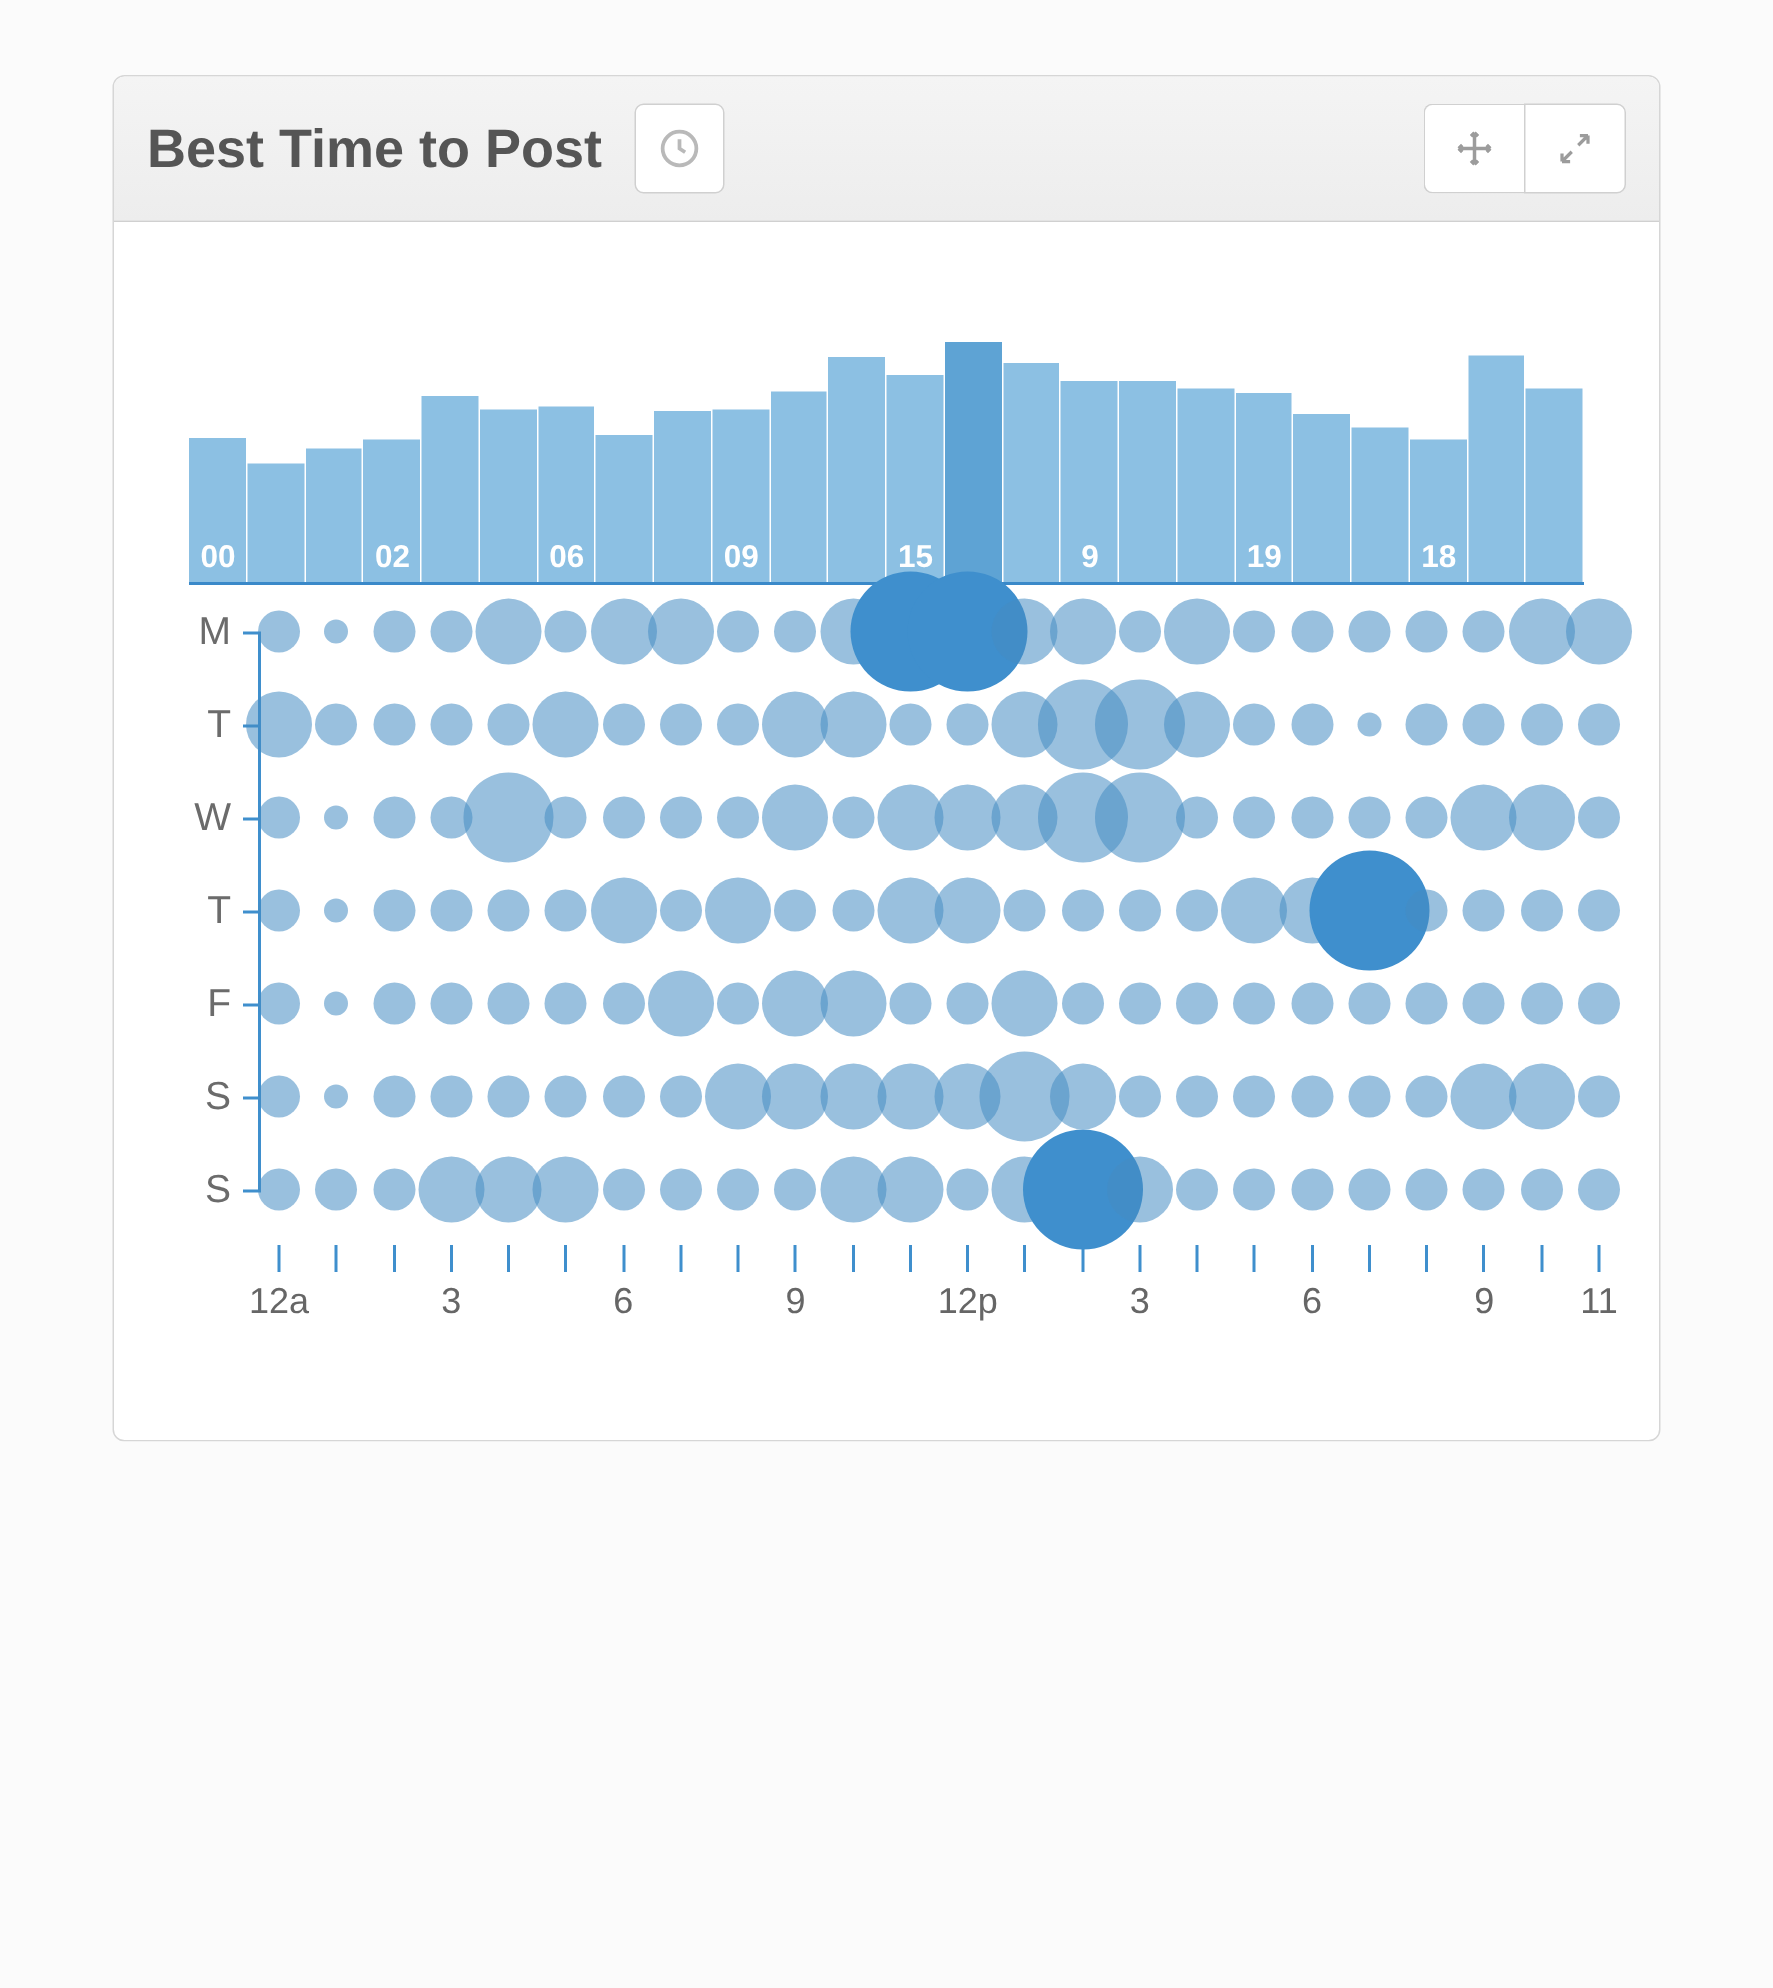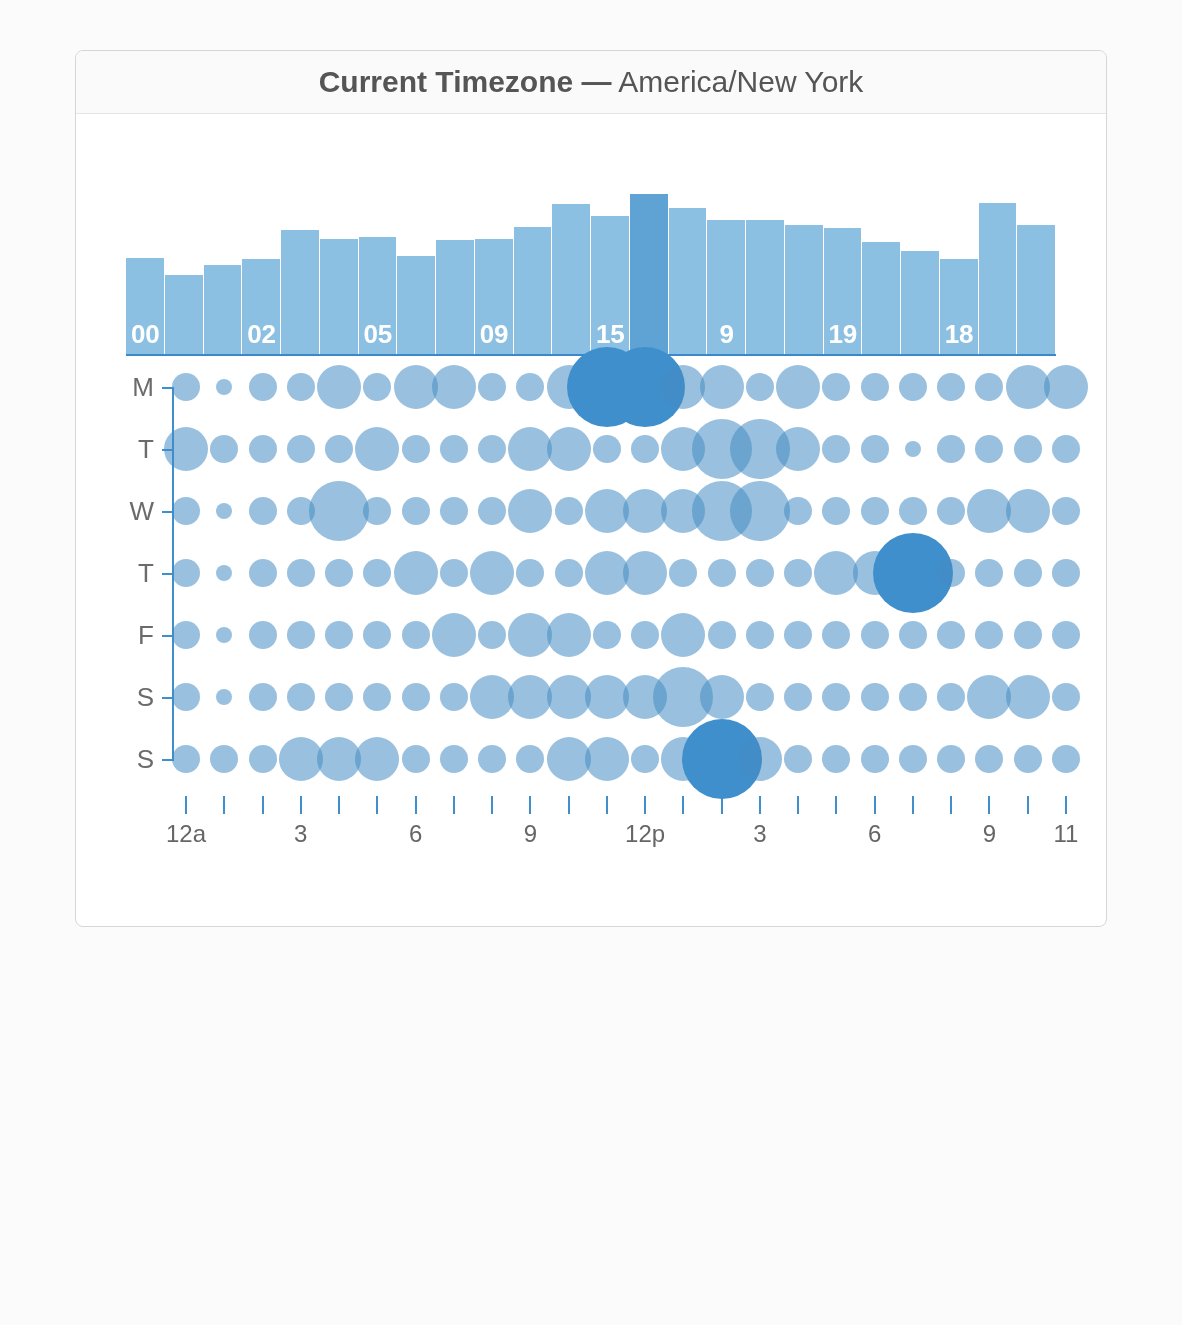--- a/index.html
+++ b/index.html
@@ -90,21 +90,21 @@
   .bar {
     position: absolute;
     bottom: 0;
     background: #8cc0e3;
   }
   .bar.best { background: #5ea3d4; }
   .bar-tick {
     position: absolute;
     bottom: 4px;
     color: #fff;
-    font-size: 26px;
+    font-size: 21px;
     font-weight: 600;
     transform: translateX(-50%);
   }
 
   .best-time-line {
     text-align: center;
     font-size: 28px;
     font-weight: 700;
     color: #666;
     margin: 22px 0 50px 0;
@@ -175,25 +175,48 @@
     transform: translateX(-50%);
     font-size: 24px;
     color: #666;
   }
 </style>
 </head>
 <body>
 
 <div class="outer">
 
-
-  <div class="subheader">
-    <span class="bold">Current Timezone —</span>
-    <span class="tz">America/New York</span>
+  <div class="header">
+    <div class="header-title">Best Time to Post</div>
+
+    <div class="sq-btn clock-btn">
+      <svg width="30" height="30" viewBox="0 0 24 24" fill="none" stroke="#b9b9b9" stroke-width="2">
+        <circle cx="12" cy="12" r="9"></circle>
+        <path d="M12 7v5l3 2"></path>
+      </svg>
+    </div>
+
+    <div class="hdr-spacer"></div>
+
+    <div class="group-btns">
+      <div class="sq-btn">
+        <svg width="28" height="28" viewBox="0 0 24 24" fill="none" stroke="#9c9c9c" stroke-width="2">
+          <path d="M12 3v18M3 12h18"></path>
+          <path d="M12 3l-2 2M12 3l2 2M12 21l-2-2M12 21l2-2M3 12l2-2M3 12l2 2M21 12l-2-2M21 12l-2 2"></path>
+        </svg>
+      </div>
+      <div class="sq-btn">
+        <svg width="26" height="26" viewBox="0 0 24 24" fill="none" stroke="#9c9c9c" stroke-width="2">
+          <path d="M4 20l6-6M4 20v-5M4 20h5"></path>
+          <path d="M20 4l-6 6M20 4v5M20 4h-5"></path>
+        </svg>
+      </div>
+    </div>
   </div>
+
 
   <div class="panel-body">
 
     <div class="bar-chart" id="bar-chart" style="width: 930px;">
         <div class="bar" style="left: 0px; width: 37.75px; height: 96.3441px;"></div>
         <div class="bar" style="left: 38.75px; width: 37.75px; height: 79.1398px;"></div>
         <div class="bar" style="left: 77.5px; width: 37.75px; height: 89.4624px;"></div>
         <div class="bar" style="left: 116.25px; width: 37.75px; height: 94.6237px;"></div>
         <div class="bar" style="left: 155px; width: 37.75px; height: 123.871px;"></div>
         <div class="bar" style="left: 193.75px; width: 37.75px; height: 115.269px;"></div>
@@ -210,21 +233,21 @@
         <div class="bar" style="left: 620px; width: 37.75px; height: 134.194px;"></div>
         <div class="bar" style="left: 658.75px; width: 37.75px; height: 129.032px;"></div>
         <div class="bar" style="left: 697.5px; width: 37.75px; height: 125.591px;"></div>
         <div class="bar" style="left: 736.25px; width: 37.75px; height: 111.828px;"></div>
         <div class="bar" style="left: 775px; width: 37.75px; height: 103.226px;"></div>
         <div class="bar" style="left: 813.75px; width: 37.75px; height: 94.6237px;"></div>
         <div class="bar" style="left: 852.5px; width: 37.75px; height: 151.398px;"></div>
         <div class="bar" style="left: 891.25px; width: 37.75px; height: 129.032px;"></div>
         <div class="bar-tick" style="left: 19.375px;">00</div>
         <div class="bar-tick" style="left: 135.625px;">02</div>
-        <div class="bar-tick" style="left: 251.875px;">05</div>
+        <div class="bar-tick" style="left: 251.875px;">06</div>
         <div class="bar-tick" style="left: 368.125px;">09</div>
         <div class="bar-tick" style="left: 484.375px;">15</div>
         <div class="bar-tick" style="left: 600.625px;">9</div>
         <div class="bar-tick" style="left: 716.875px;">19</div>
         <div class="bar-tick" style="left: 833.125px;">18</div>
       </div>
 
 
     <div class="matrix" id="matrix">
       <div class="y-axis-line"></div>

